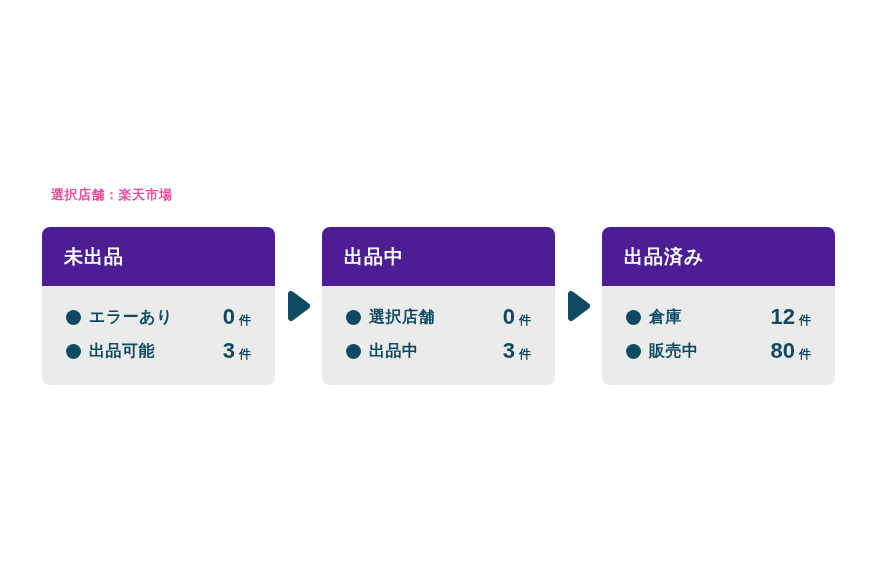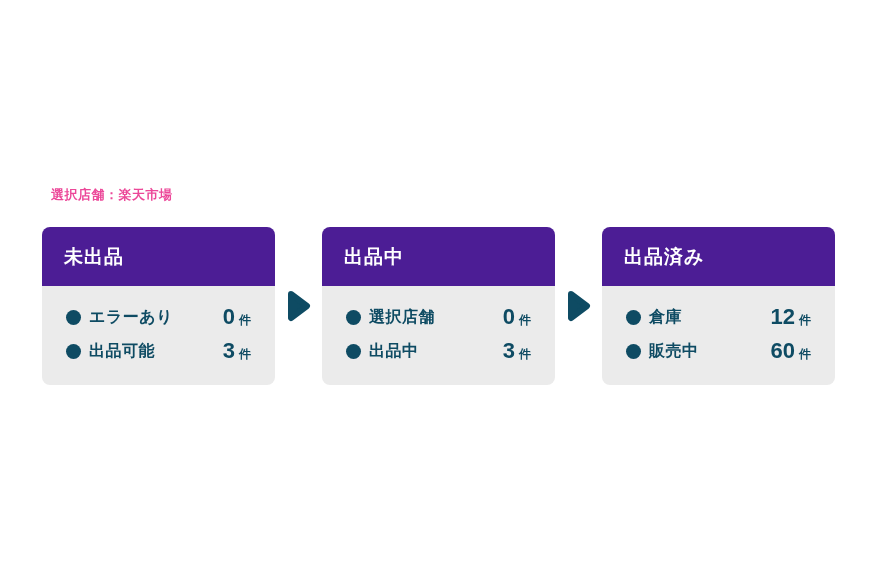--- a/index.html
+++ b/index.html
@@ -182,20 +182,20 @@
         <span class="row-label">倉庫</span>
         <span class="row-value">
           <span class="row-count">12</span>
           <span class="row-unit">件</span>
         </span>
       </div>
       <div class="status-row">
         <span class="bullet"></span>
         <span class="row-label">販売中</span>
         <span class="row-value">
-          <span class="row-count">60</span>
+          <span class="row-count">80</span>
           <span class="row-unit">件</span>
         </span>
       </div>
     </div>
   </div>
 
 </div>
 
 </body></html>

